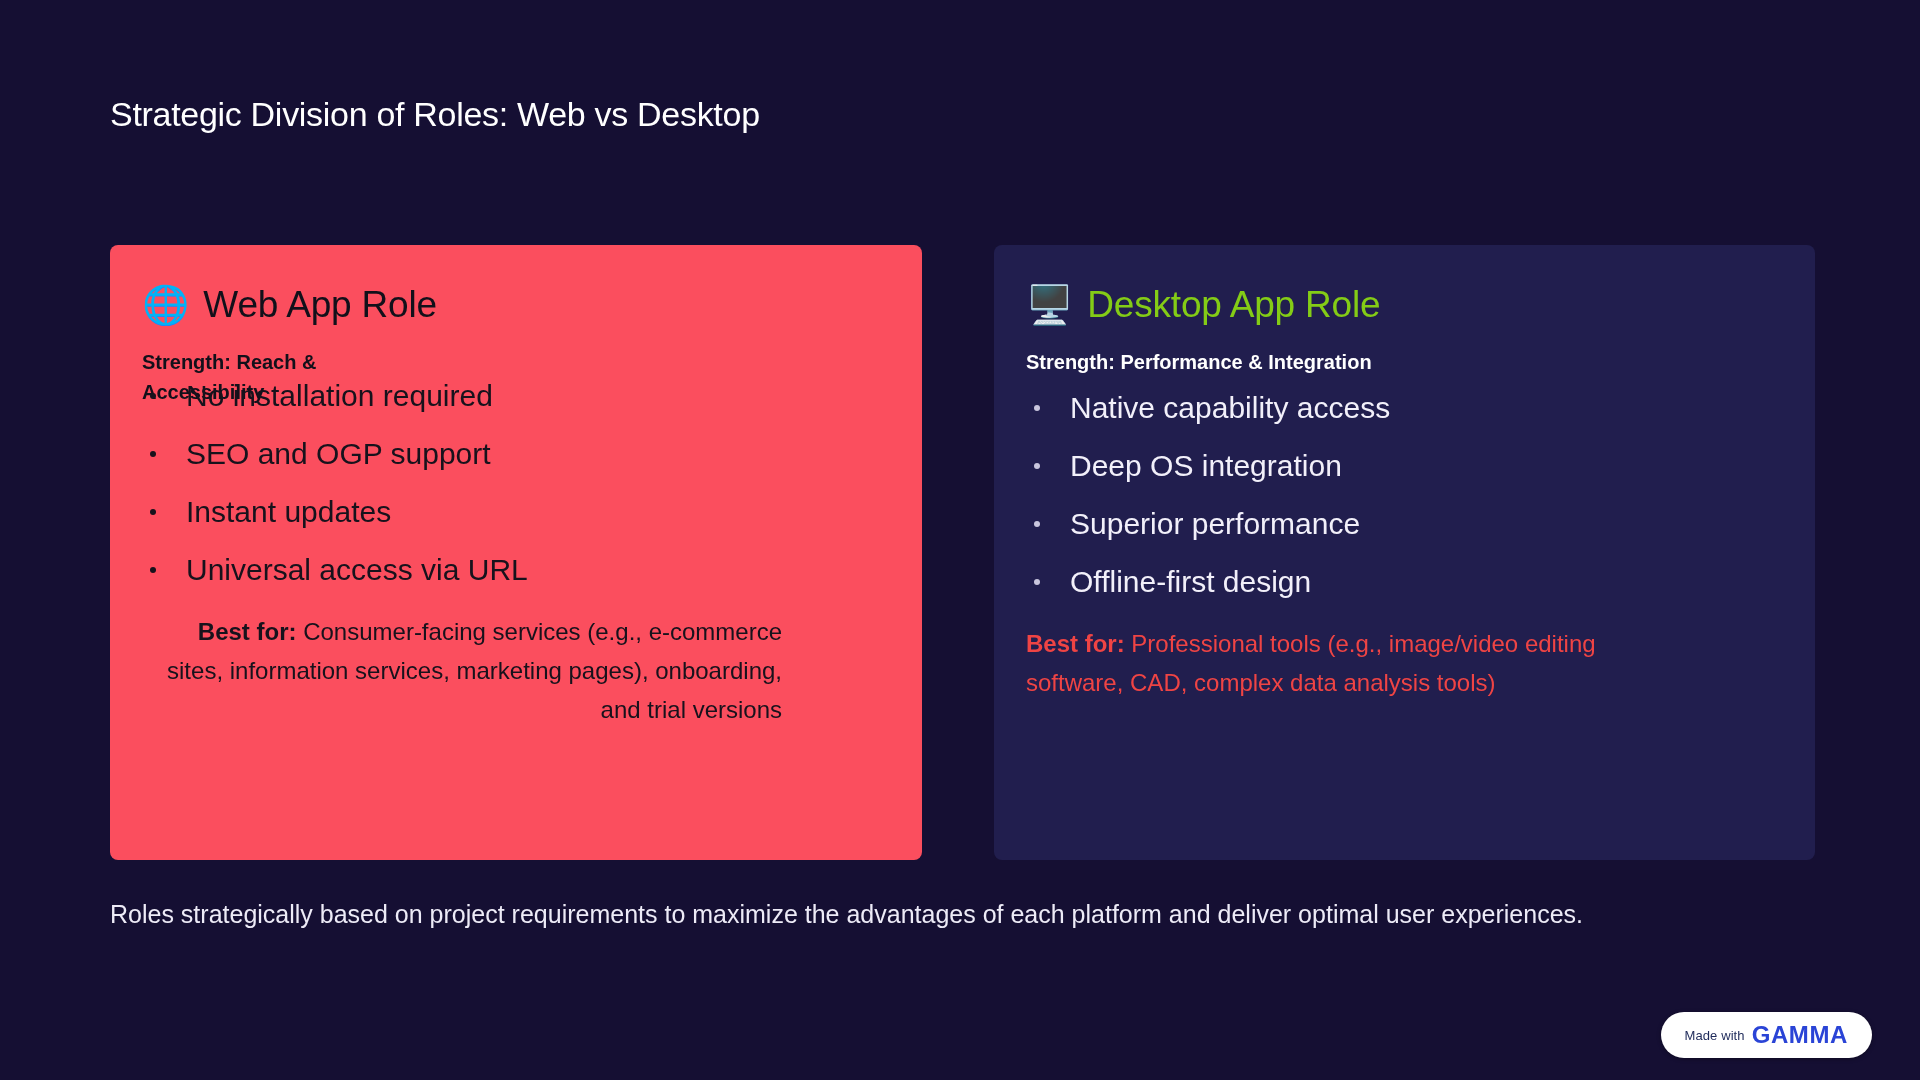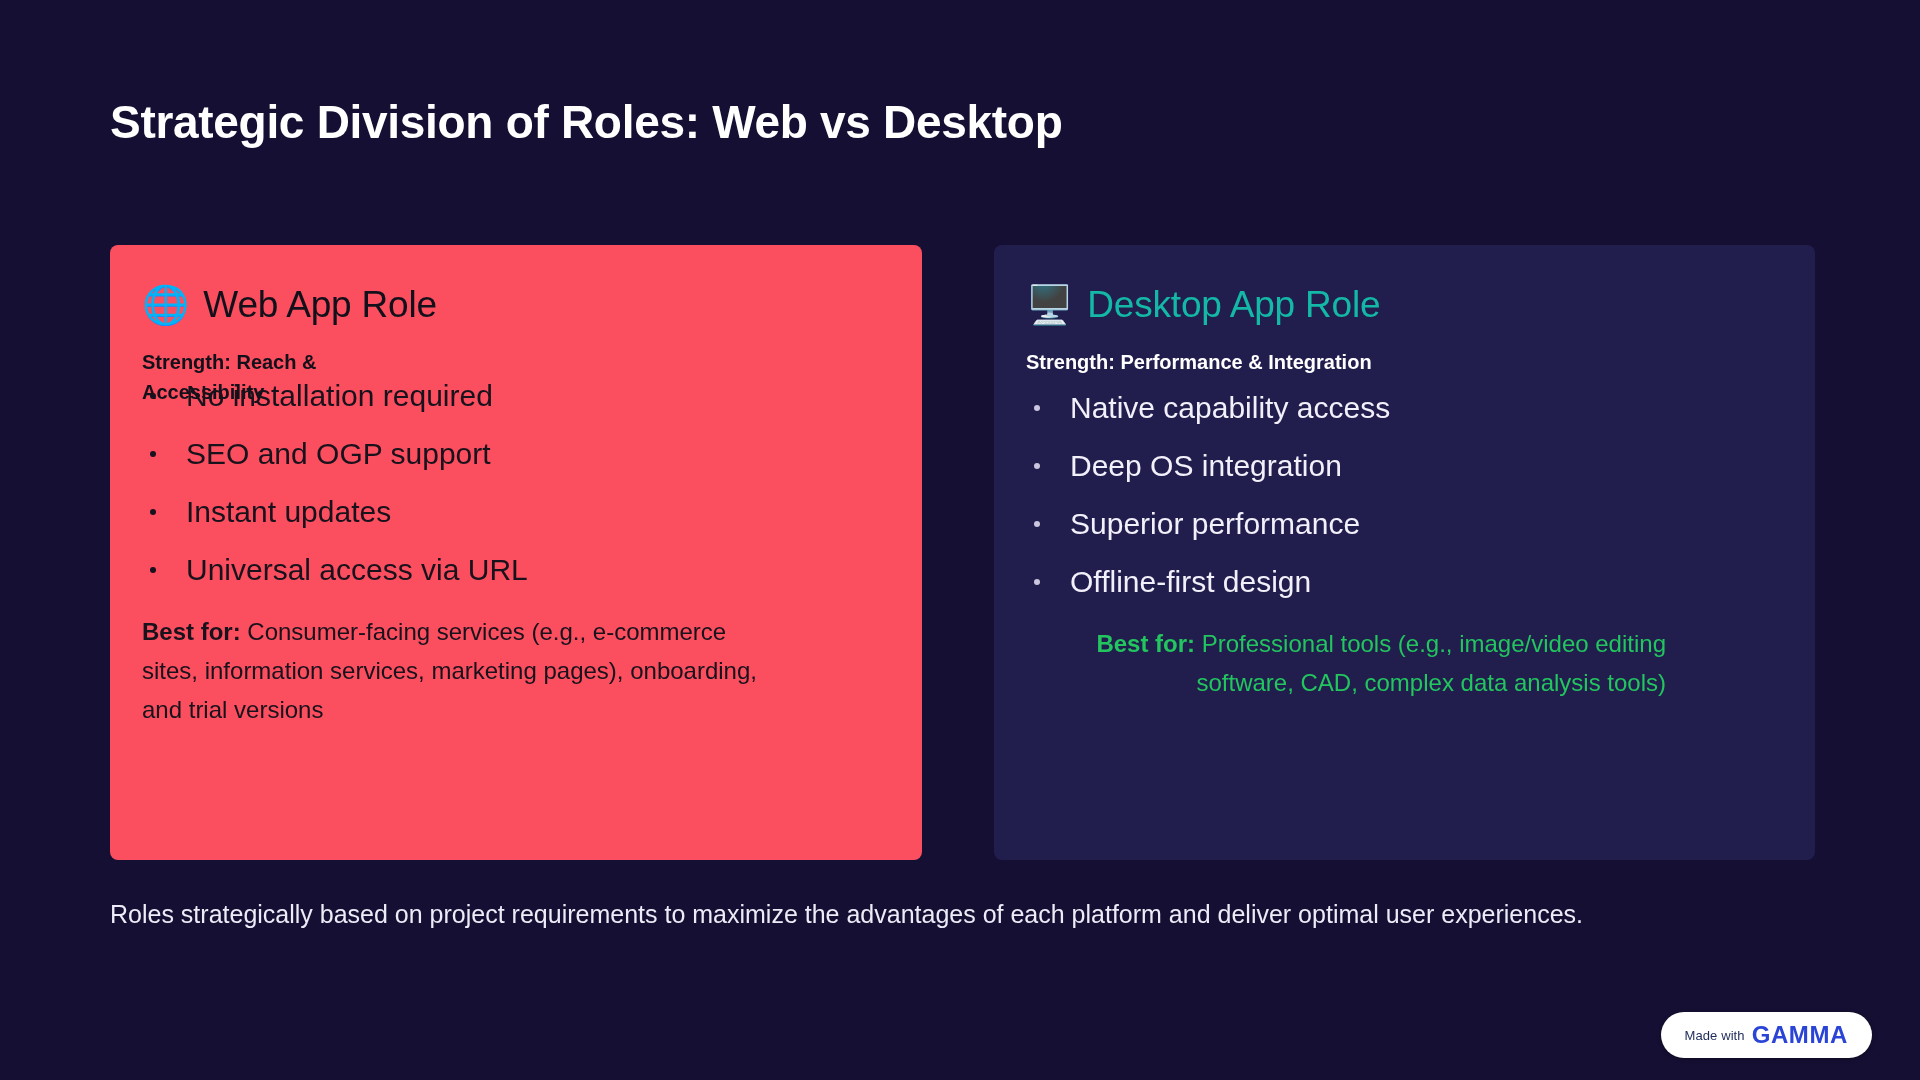--- a/index.html
+++ b/index.html
@@ -12,22 +12,22 @@
   .slide {
     position:relative;
     width:1920px; height:1080px;
     background:#150F33;
   }
 
   
   .page-title {
     position:absolute;
     left:110px; top:95px;
-    font-size:46px;
-    font-weight:bold;
+    font-size:34px;
+    font-weight:normal;
     color:#FFFFFF;
     letter-spacing:-0.3px;
     white-space:nowrap;
   }
 
   
   .cards {
     position:absolute;
     left:110px; top:245px;
     width:1705px; height:615px;
@@ -53,21 +53,21 @@
     font-size:38px;
     line-height:1;
     display:inline-block;
   }
   .card-title {
     font-size:37px;
     font-weight:400;
     letter-spacing:-0.2px;
   }
   .card-left  .card-title { color:#12101A; }
-  .card-right .card-title { color:#14b8a6; }
+  .card-right .card-title { color:#84cc16; }
 
   .strength {
     margin-top:16px;
     font-size:20px;
     font-weight:bold;
     line-height:1.52;
   }
   .card-left  .strength { color:#12101A; width:300px; }
   .card-right .strength { color:#FFFFFF; }
 
@@ -95,22 +95,22 @@
   }
   .card-left  .bullets li .dot { background:#17121C; }
   .card-right .bullets li .dot { background:#C9C6DE; }
 
   .bestfor {
     margin-top:22px;
     font-size:24px;
     line-height:1.62;
     width:640px;
   }
-  .card-left  .bestfor { color:#17121C; }
-  .card-right .bestfor { color:#22c55e;text-align:right; }
+  .card-left  .bestfor { color:#17121C;text-align:right; }
+  .card-right .bestfor { color:#ef4444; }
   .bestfor b { font-weight:bold; }
 
   
   .footer-note {
     position:absolute;
     left:110px; top:890px;
     width:1620px;
     font-size:25px;
     line-height:1.95;
     color:#EDEBF7;

